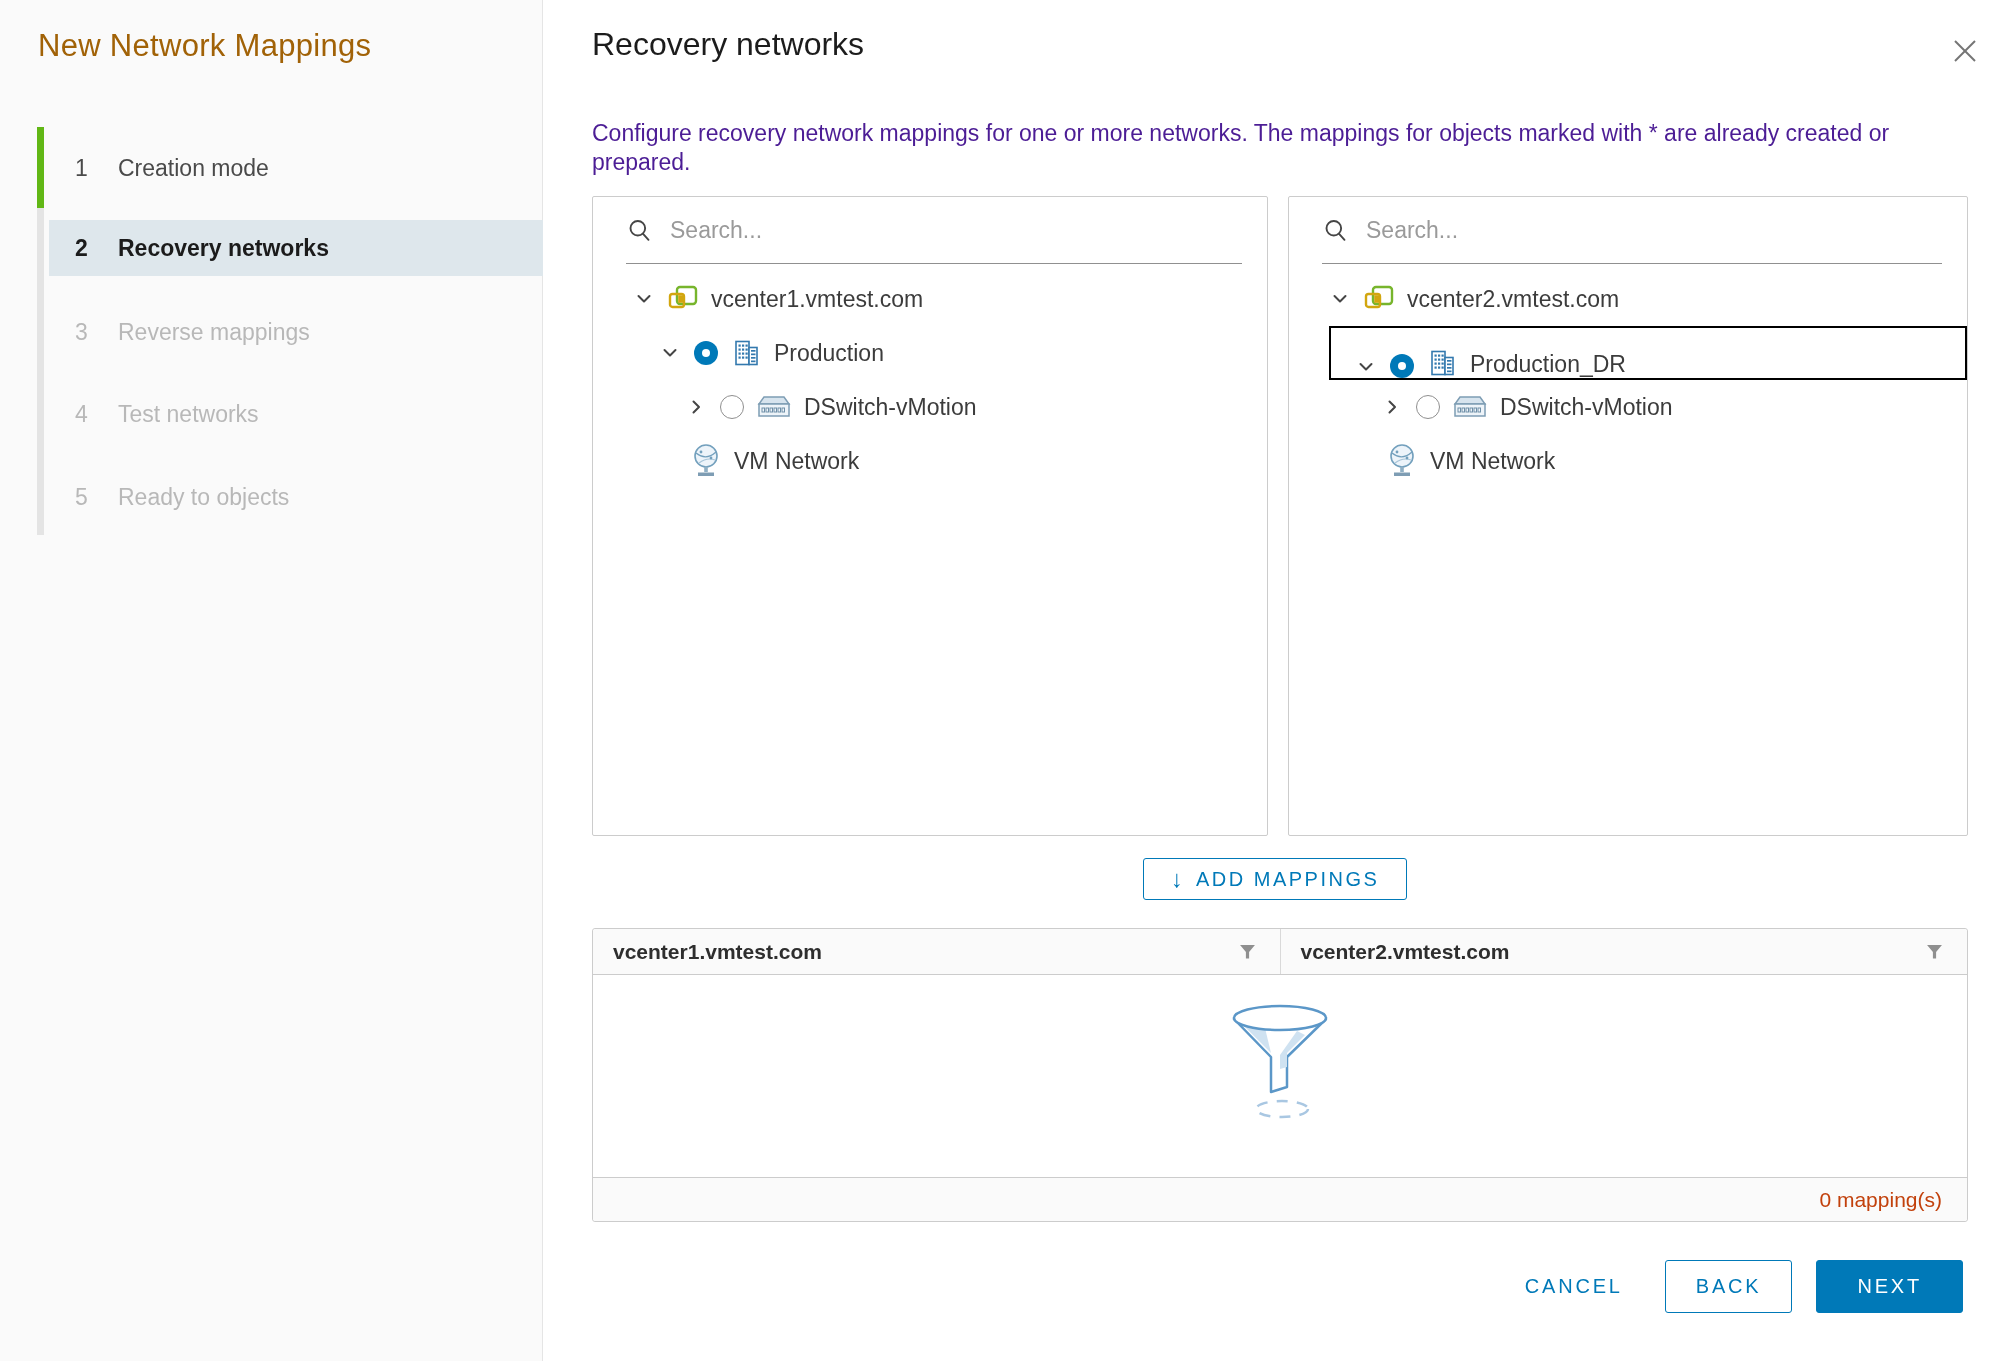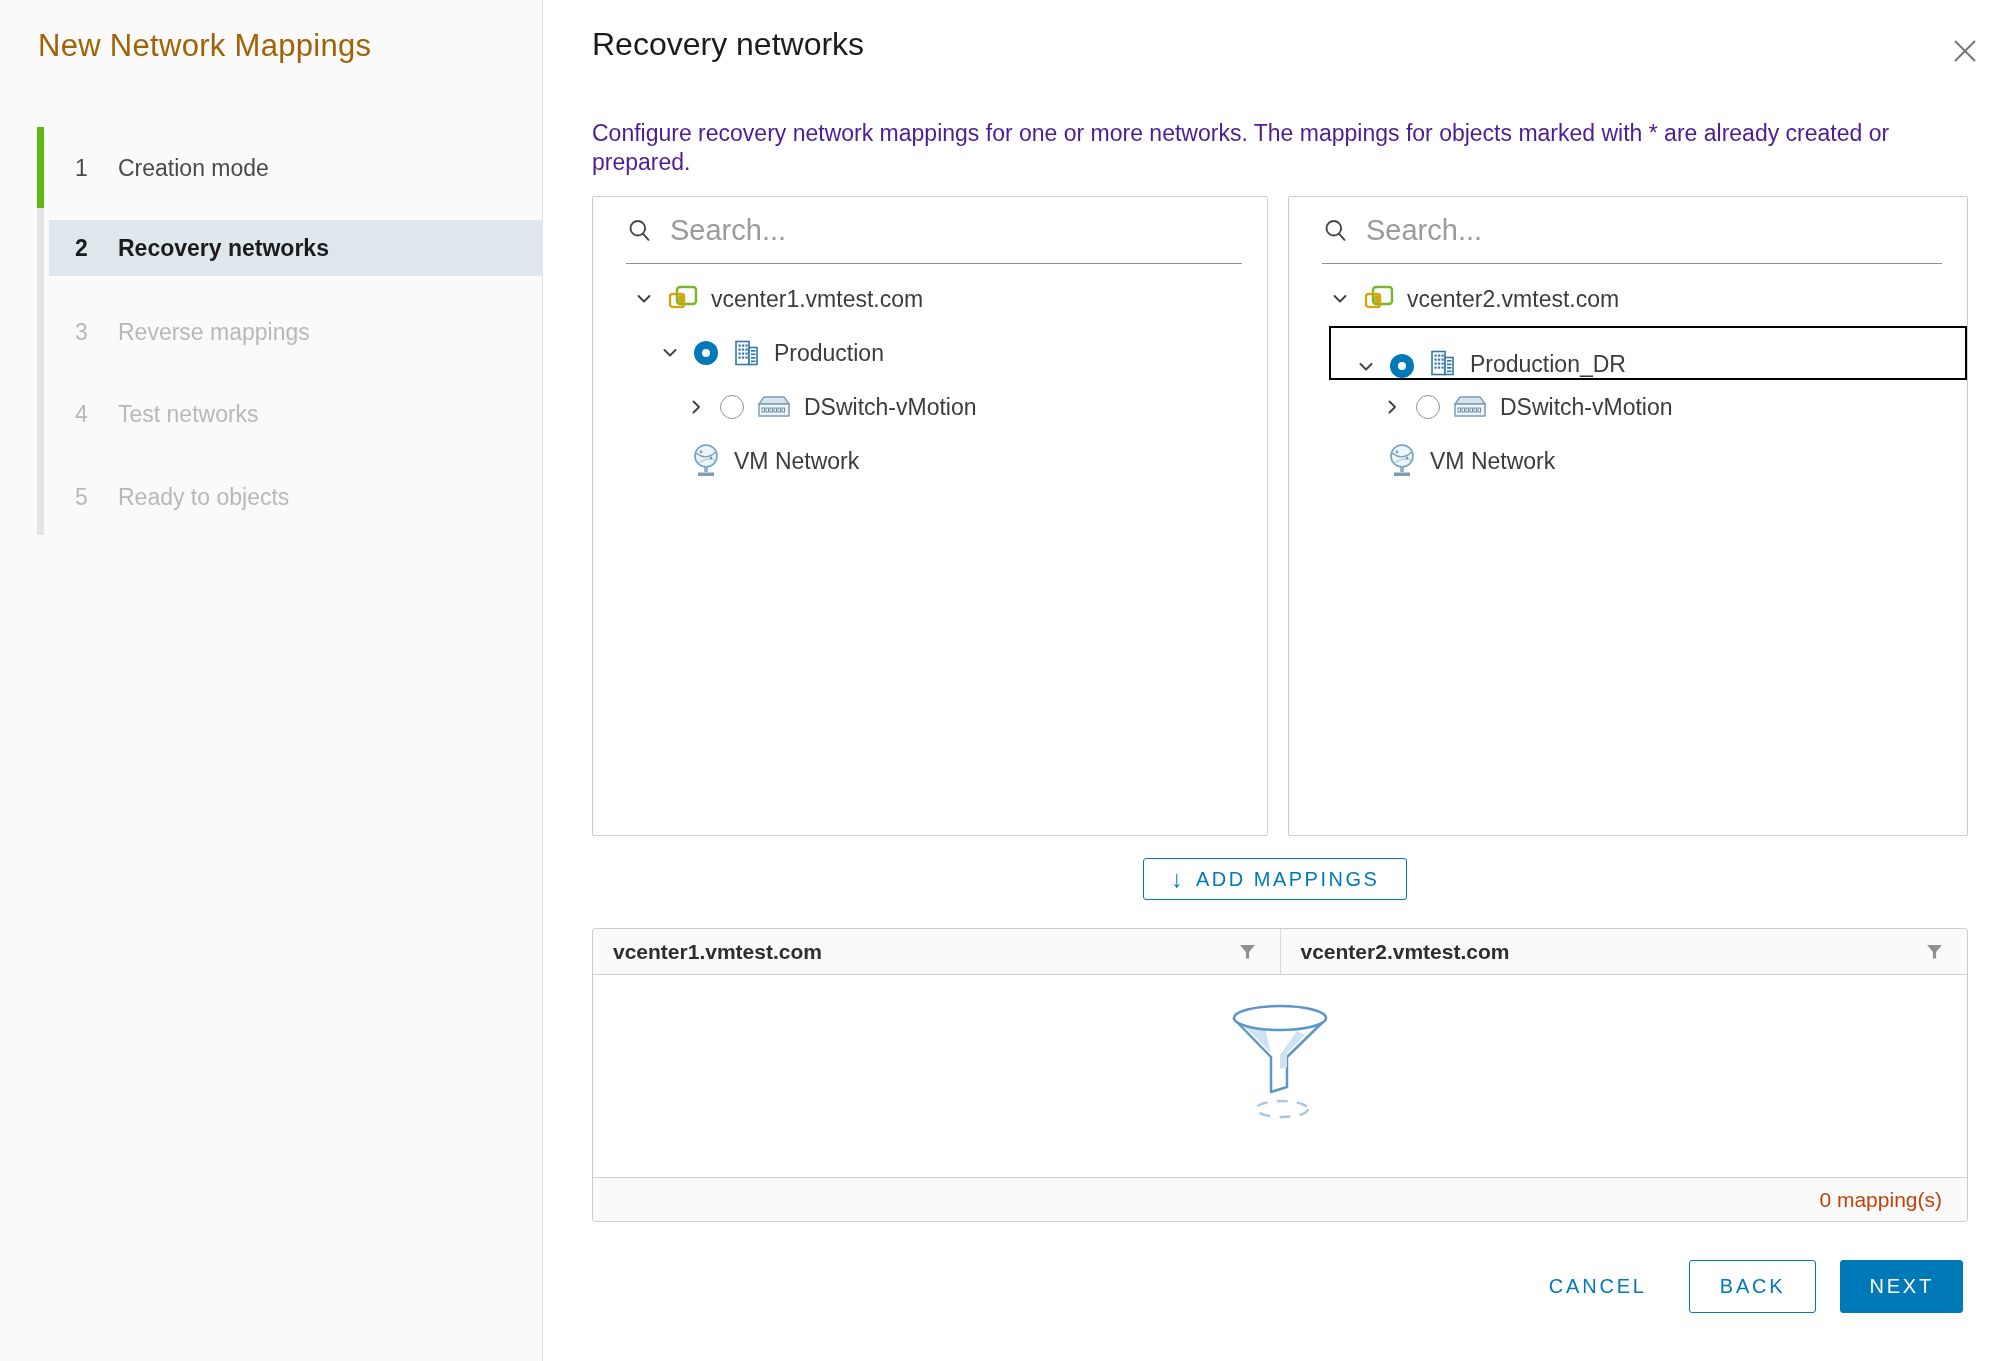--- a/index.html
+++ b/index.html
@@ -32,21 +32,21 @@
   .description { position:absolute; left:592px; top:96px; width:1385px;
     font-size:23px; line-height:29px; color:#4c1d95; }
   
   .tree-panel { position:absolute; top:196px; height:640px; border:1px solid #cccccc;
     border-radius:2px; background:#fff; box-sizing:border-box; }
   .tree-panel.source { left:592px; width:676px; }
   .tree-panel.target { left:1288px; width:680px; }
   .search-row { height:66px; margin:0 25px 0 33px; border-bottom:1px solid #909090;
     display:flex; align-items:center; gap:15px; }
   .search-row input { flex:1; min-width:0; border:none; outline:none; background:transparent;
-    font-size:29px; color:#333; font-family:inherit; }
+    font-size:23px; color:#333; font-family:inherit; }
   .search-row input::placeholder { color:#9a9a9a; }
   .tree { padding-top:8px; }
   .trow { height:54px; display:flex; align-items:center; gap:13px; box-sizing:border-box;
     font-size:23px; color:#3c3c3c; cursor:pointer; white-space:nowrap; }
   .trow.lvl0 { padding-left:40px; }
   .trow.lvl1 { padding-left:66px; }
   .trow.lvl2 { padding-left:92px; }
   .trow.leaf { padding-left:98px; }
   .trow.focused { border:2px solid #000000; margin-left:40px; padding-left:24px;align-items:flex-end; }
   .chev { width:22px; height:22px; flex:none; display:flex; align-items:center;
@@ -80,21 +80,21 @@
   .mt-footer { height:43px; flex:none; background:#fafafa; border-top:1px solid #cccccc;
     display:flex; align-items:center; justify-content:flex-end; padding:0 25px;
     font-size:21px; color:#c2410c; border-radius:0 0 3px 3px; }
   
   .actions { position:absolute; top:1260px; right:42px; display:flex;
     align-items:center; gap:24px; }
   .btn { height:53px; border-radius:3px; font-size:20px; font-weight:500;
     letter-spacing:2.8px; font-family:inherit; cursor:pointer; white-space:nowrap; }
   .btn.flat { border:none; background:transparent; color:#0079b8; padding:0 18px; }
   .btn.outline { border:1px solid #0079b8; background:#fff; color:#0079b8; padding:0 30px; }
-  .btn.solid { border:1px solid #0079b8; background:#0079b8; color:#ffffff; padding:0 28px; }
+  .btn.solid { border:1px solid #0079b8; background:#0079b8; color:#ffffff; padding:0 40px; }
 </style>
 </head>
 <body>
 
 <aside class="sidebar">
   <div class="wizard-title">New Network Mappings</div>
   <div class="track">
     <div class="track-fill"></div>
   </div>
   <div class="step s1">

